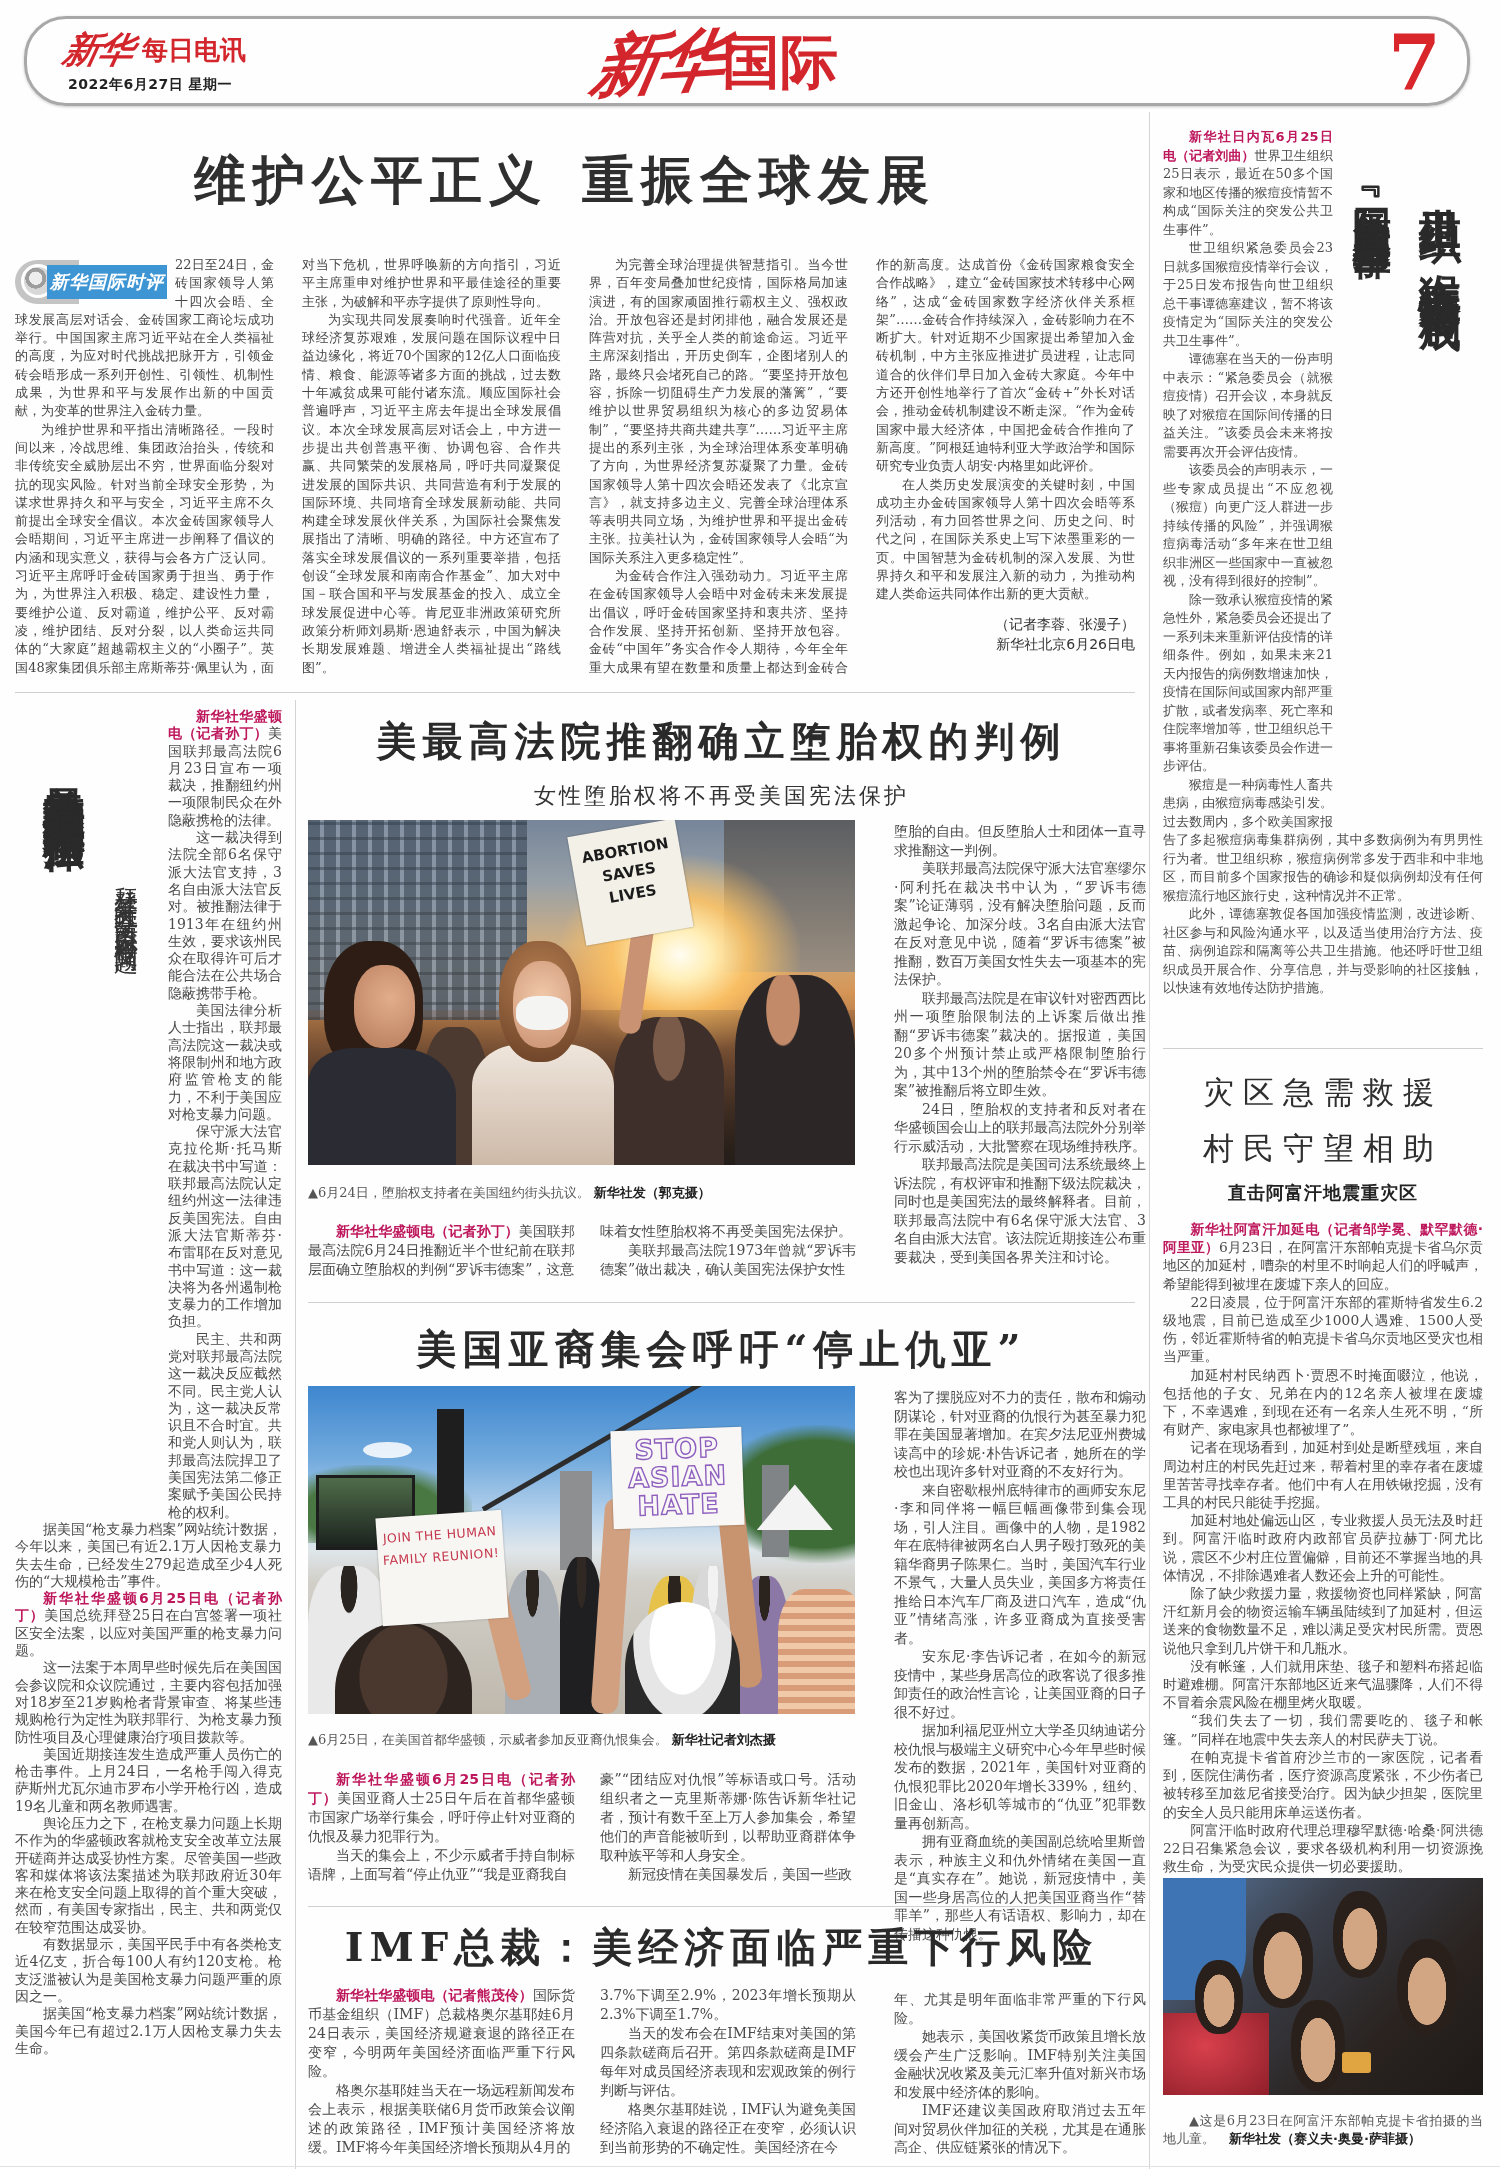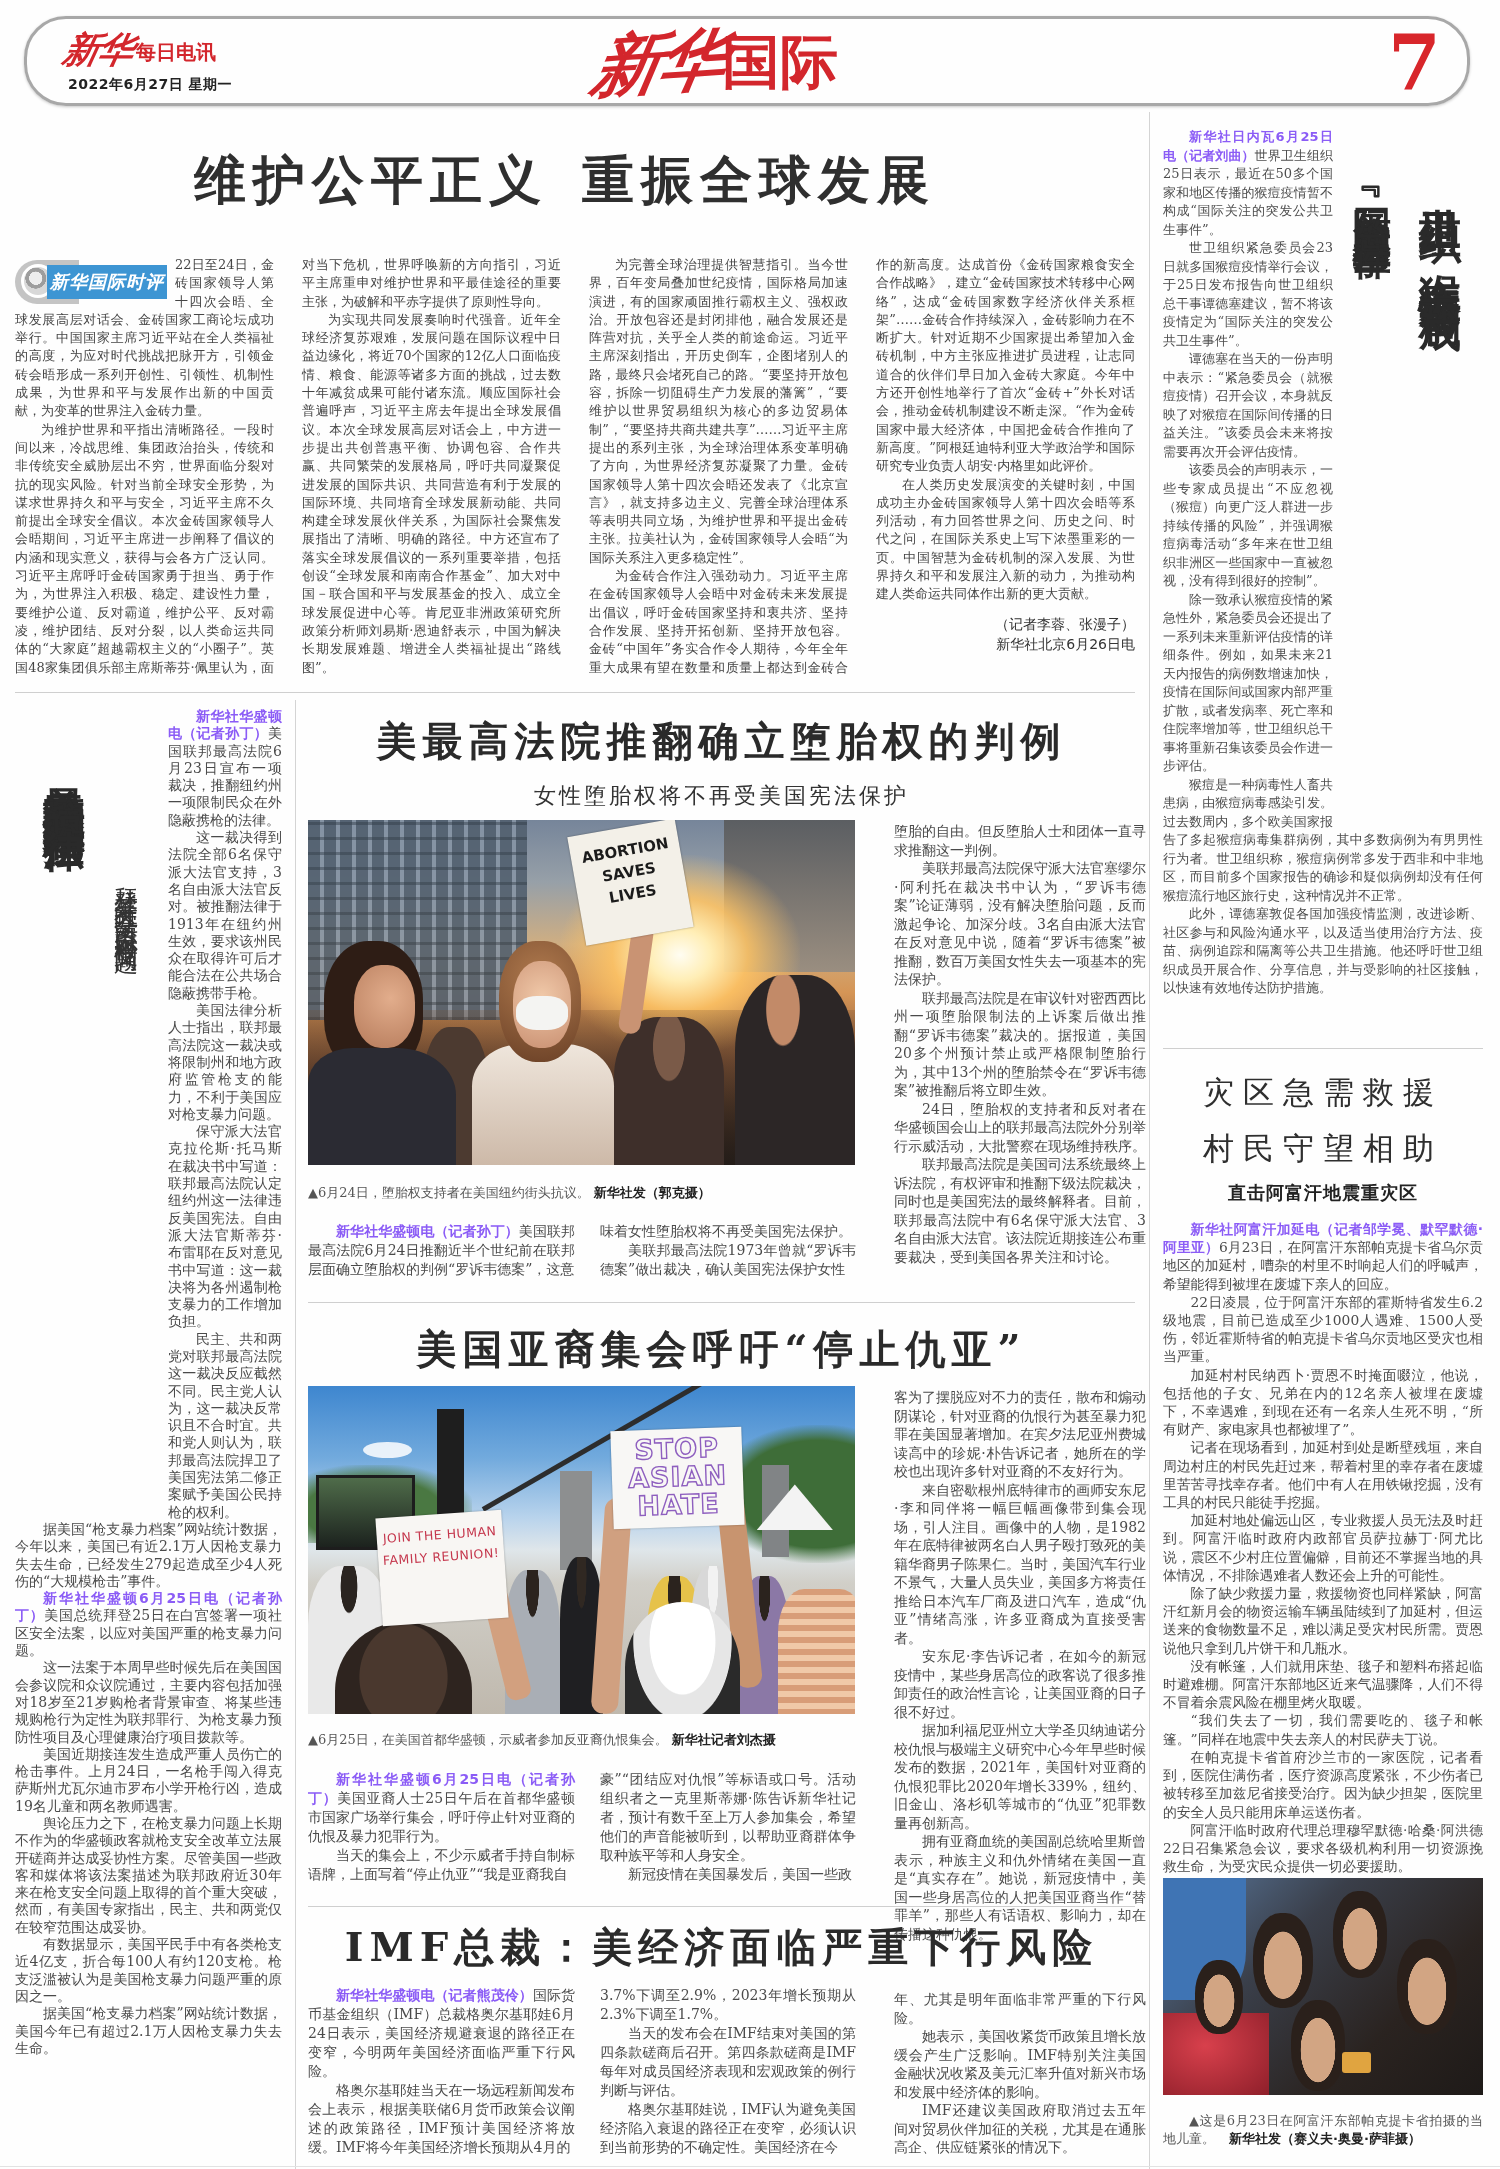--- a/index.html
+++ b/index.html
@@ -2,27 +2,27 @@
 <html><head>
 <meta charset="utf-8">
 <style>
 *{box-sizing:border-box;}
 html,body{margin:0;padding:0;}
 body{width:1500px;height:2169px;position:relative;overflow:hidden;background:#fefefe;color:#4a4a4a;font-family:"DejaVu Serif",serif;}
 .abs{position:absolute;}
 .txt{text-align:justify;}
 .txt p{margin:0;text-indent:2em;}
 .txt p.cont{text-indent:0;}
-.lead{font-family:"DejaVu Sans",sans-serif;font-weight:bold;color:#8b5cf6;}
+.lead{font-family:"DejaVu Sans",sans-serif;font-weight:bold;color:#be185d;}
 
 
 .header-box{left:24px;top:16px;width:1446px;height:90px;border:3px solid #a8a8a8;border-radius:42px;box-shadow:0 1px 3px rgba(0,0,0,.22);}
 .paper-logo{left:64px;top:26px;color:#d3262c;white-space:nowrap;}
 .logo-cal{font-size:36px;font-style:italic;font-weight:bold;letter-spacing:-2px;display:inline-block;transform:skewX(-12deg);}
-.logo-rest{font-size:20px;font-weight:bold;margin-left:4px;font-family:"DejaVu Serif",serif;vertical-align:3px;}
+.logo-rest{font-size:26px;font-weight:bold;margin-left:10px;font-family:"DejaVu Serif",serif;vertical-align:3px;}
 .pub-date{left:68px;top:76px;font-size:14px;font-weight:bold;font-family:"DejaVu Sans",sans-serif;color:#222;letter-spacing:.5px;white-space:nowrap;}
 .section-mast{left:594px;top:18px;color:#d3262c;white-space:nowrap;}
 .mast-cal{font-size:68px;font-style:italic;font-weight:bold;display:inline-block;transform:skewX(-14deg) rotate(-4deg);letter-spacing:-4px;}
 .mast-name{font-size:58px;font-weight:bold;vertical-align:4px;}
 .page-num{left:1388px;top:18px;font-size:76px;font-weight:bold;color:#d8262b;font-family:"DejaVu Serif",serif;}
 
 
 .rule-h{height:1px;background:#cfcfcf;}
 .rule-v{width:1px;background:#d4d4d4;}
 

